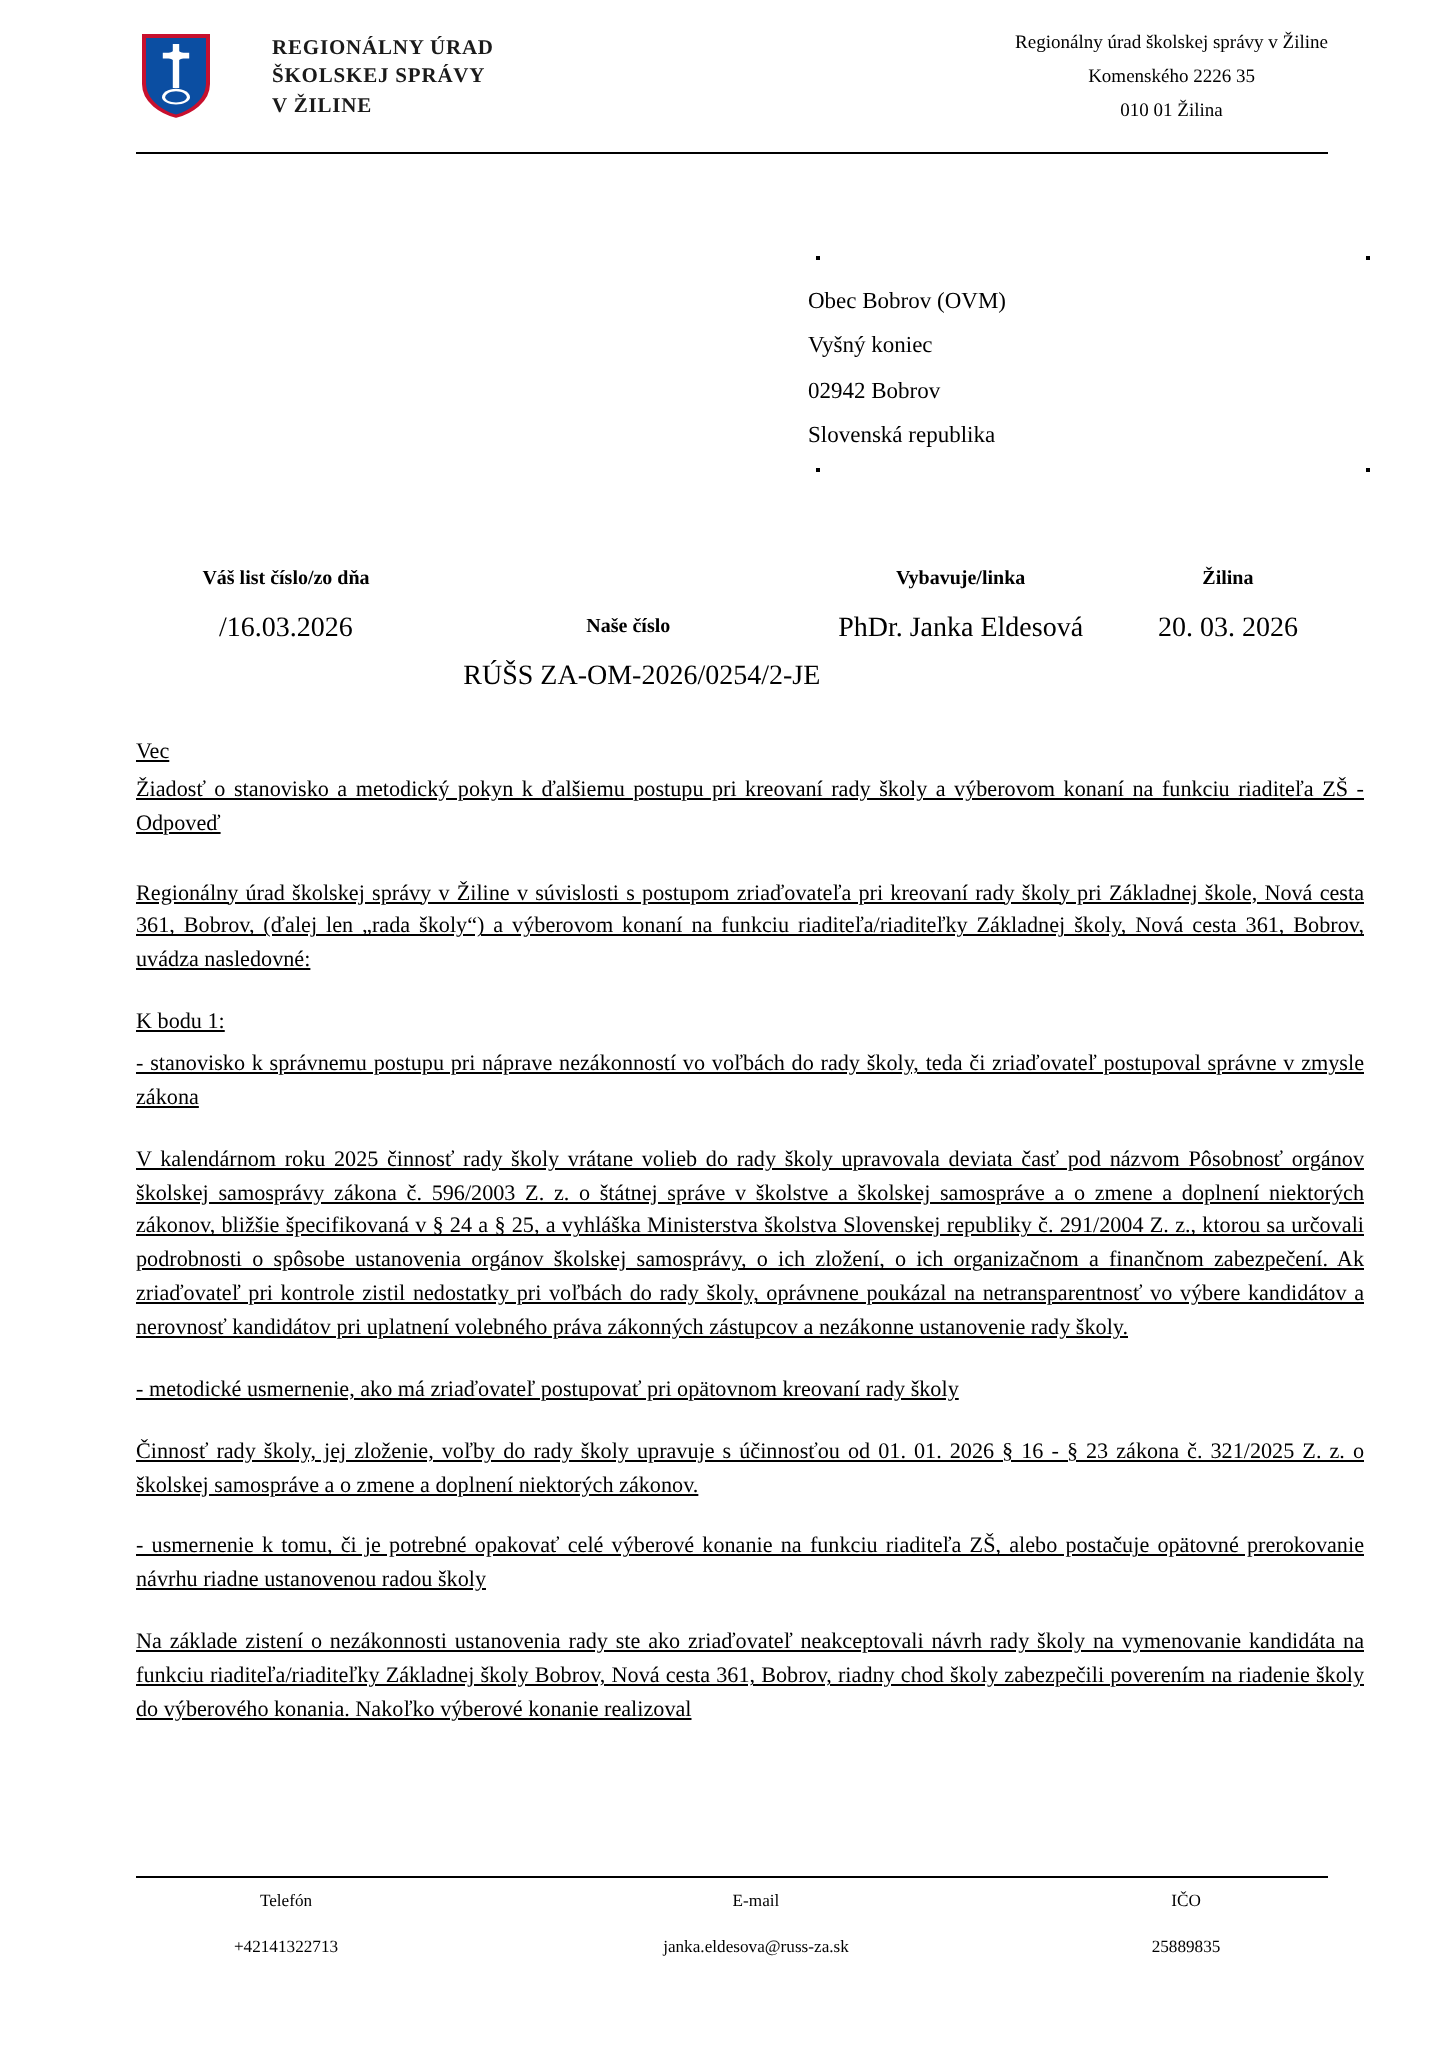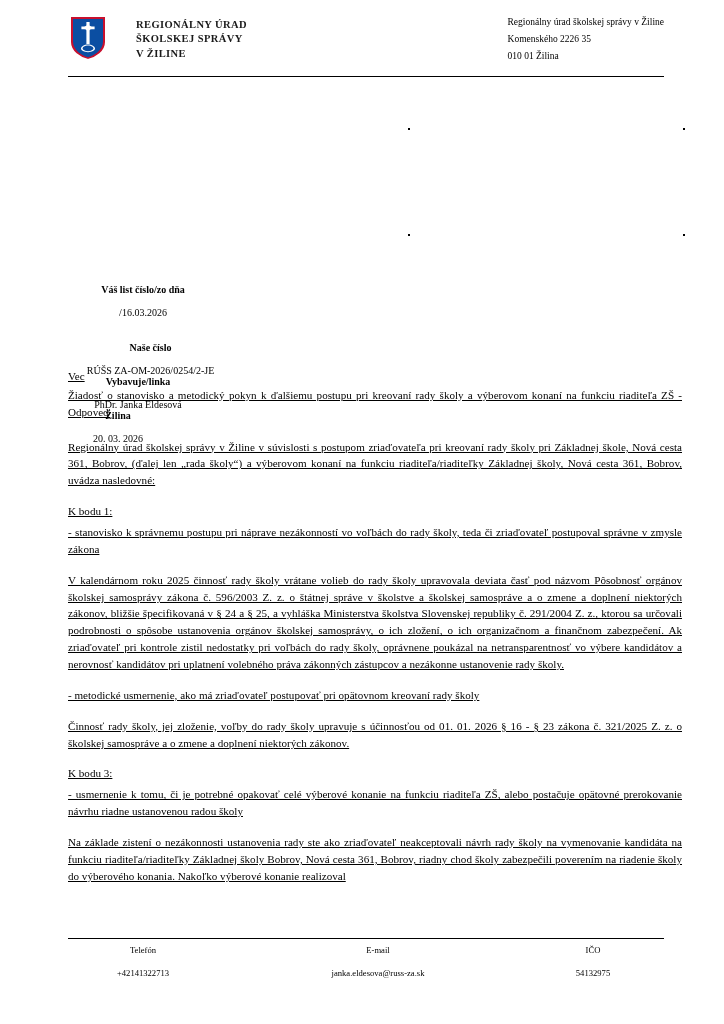--- a/index.html
+++ b/index.html
@@ -44,21 +44,21 @@
   .brand-text {
     font-family: "Liberation Serif", serif;
     font-weight: bold;
     font-size: 10.5px;
     line-height: 1.35;
     letter-spacing: 0.4px;
     padding-top: 3px;
     color: #1a1a1a;
   }
   .sender {
-    text-align: left;
+    text-align: center;
     font-size: 9.5px;
     line-height: 1.8;
     color: #000;
   }
 
   .rule {
     position: absolute;
     left: 68px;
     right: 60px;
     top: 76px;
@@ -89,32 +89,31 @@
 
   
   .refrow {
     position: absolute;
     left: 68px;
     right: 60px;
     top: 284px;
     display: flex;
     justify-content: space-between;
     font-size: 10px;
-    flex-direction: column;
   }
   .refcol { text-align: center; }
   .refcol .lbl {
     font-weight: bold;
     font-size: 10px;
     display: block;
     margin-bottom: 12px;
     white-space: nowrap;
   }
   .refcol .val {
-    font-size: 10px;
+    font-size: 14px;
     display: block;
     white-space: nowrap;
   }
   .c1 { width: 150px; }
   .c2 { width: 165px; margin-top: 24px; }
   .c3 { width: 140px; }
   .c4 { width: 100px; }
 
   
   .body {
@@ -188,20 +187,26 @@
 
   <div class="rule"></div>
 
   <div class="addr-marks">
     <div class="dot" style="left:340px; top:0;"></div>
     <div class="dot" style="left:615px; top:0;"></div>
     <div class="dot" style="left:340px; top:106px;"></div>
     <div class="dot" style="left:615px; top:106px;"></div>
   </div>
 
+  <div class="addr-block">
+    <div>Obec Bobrov (OVM)</div>
+    <div>Vyšný koniec</div>
+    <div>02942 Bobrov</div>
+    <div>Slovenská republika</div>
+  </div>
 
   <div class="refrow">
     <div class="refcol c1">
       <span class="lbl">Váš list číslo/zo dňa</span>
       <span class="val">/16.03.2026</span>
     </div>
     <div class="refcol c2">
       <span class="lbl">Naše číslo</span>
       <span class="val">RÚŠS ZA-OM-2026/0254/2-JE</span>
     </div>
@@ -217,34 +222,33 @@
 
   <div class="body">
     <p class="vec">Vec</p>
     <p class="subject">Žiadosť o stanovisko a metodický pokyn k ďalšiemu postupu pri kreovaní rady školy a výberovom konaní na funkciu riaditeľa ZŠ - Odpoveď</p>
     <p>Regionálny úrad školskej správy v Žiline v súvislosti s postupom zriaďovateľa pri kreovaní rady školy pri Základnej škole, Nová cesta 361, Bobrov, (ďalej len „rada školy“) a výberovom konaní na funkciu riaditeľa/riaditeľky Základnej školy, Nová cesta 361, Bobrov, uvádza nasledovné:</p>
     <p class="tight">K bodu 1:</p>
     <p>- stanovisko k správnemu postupu pri náprave nezákonností vo voľbách do rady školy, teda či zriaďovateľ postupoval správne v zmysle zákona</p>
     <p>V kalendárnom roku 2025 činnosť rady školy vrátane volieb do rady školy upravovala deviata časť pod názvom Pôsobnosť orgánov školskej samosprávy zákona č. 596/2003 Z. z. o štátnej správe v školstve a školskej samospráve a o zmene a doplnení niektorých zákonov, bližšie špecifikovaná v § 24 a § 25, a vyhláška Ministerstva školstva Slovenskej republiky č. 291/2004 Z. z., ktorou sa určovali podrobnosti o spôsobe ustanovenia orgánov školskej samosprávy, o ich zložení, o ich organizačnom a finančnom zabezpečení. Ak zriaďovateľ pri kontrole zistil nedostatky pri voľbách do rady školy, oprávnene poukázal na netransparentnosť vo výbere kandidátov a nerovnosť kandidátov pri uplatnení volebného práva zákonných zástupcov a nezákonne ustanovenie rady školy.</p>
     <p>- metodické usmernenie, ako má zriaďovateľ postupovať pri opätovnom kreovaní rady školy</p>
     <p>Činnosť rady školy, jej zloženie, voľby do rady školy upravuje s účinnosťou od 01. 01. 2026 § 16 - § 23 zákona č. 321/2025 Z. z. o školskej samospráve a o zmene a doplnení niektorých zákonov.</p>
-    <p class="tight">K bodu 3:</p>
     <p>- usmernenie k tomu, či je potrebné opakovať celé výberové konanie na funkciu riaditeľa ZŠ, alebo postačuje opätovné prerokovanie návrhu riadne ustanovenou radou školy</p>
     <p>Na základe zistení o nezákonnosti ustanovenia rady ste ako zriaďovateľ neakceptovali návrh rady školy na vymenovanie kandidáta na funkciu riaditeľa/riaditeľky Základnej školy Bobrov, Nová cesta 361, Bobrov, riadny chod školy zabezpečili poverením na riadenie školy do výberového konania. Nakoľko výberové konanie realizoval</p>
   </div>
 
   <div class="footer-rule"></div>
   <div class="footer">
     <div class="fcol f1">
       <span class="flbl">Telefón</span>
       <span class="fval">+42141322713</span>
     </div>
     <div class="fcol f2">
       <span class="flbl">E-mail</span>
       <span class="fval">janka.eldesova@russ-za.sk</span>
     </div>
     <div class="fcol f4">
       <span class="flbl">IČO</span>
-      <span class="fval">54132975</span>
+      <span class="fval">25889835</span>
     </div>
   </div>
 
 </div>
 
 </body></html>

